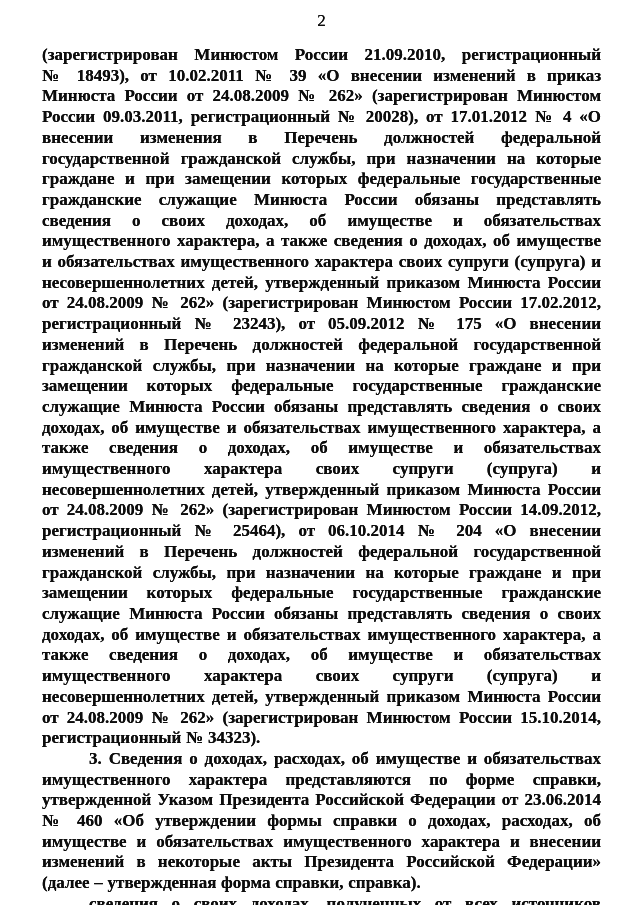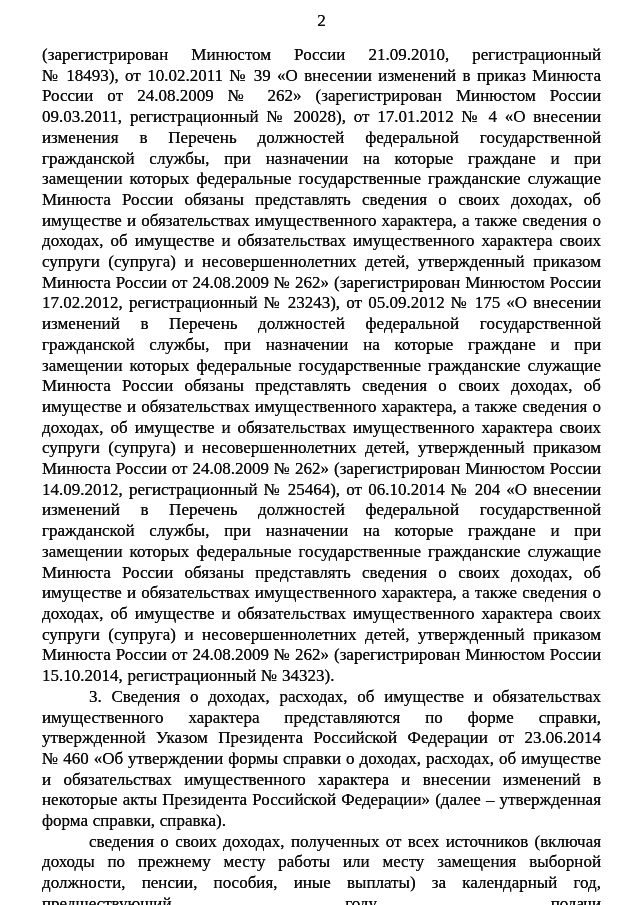--- a/index.html
+++ b/index.html
@@ -30,20 +30,21 @@
     text-shadow: 0 0 0.4px currentColor;
   }
   .para {
     margin: 0;
     font-size: 17px;
     line-height: 20.7px;
     text-align: justify;
     text-justify: inter-word;
     word-spacing: 0.5px;
     text-shadow: 0 0 0.4px currentColor;
+    font-weight: bold;
   }
   .para.indent {
     text-indent: 47px;
   }
   .para.justify-last {
     text-align-last: justify;
   }
 </style>
 </head>
 <body>

